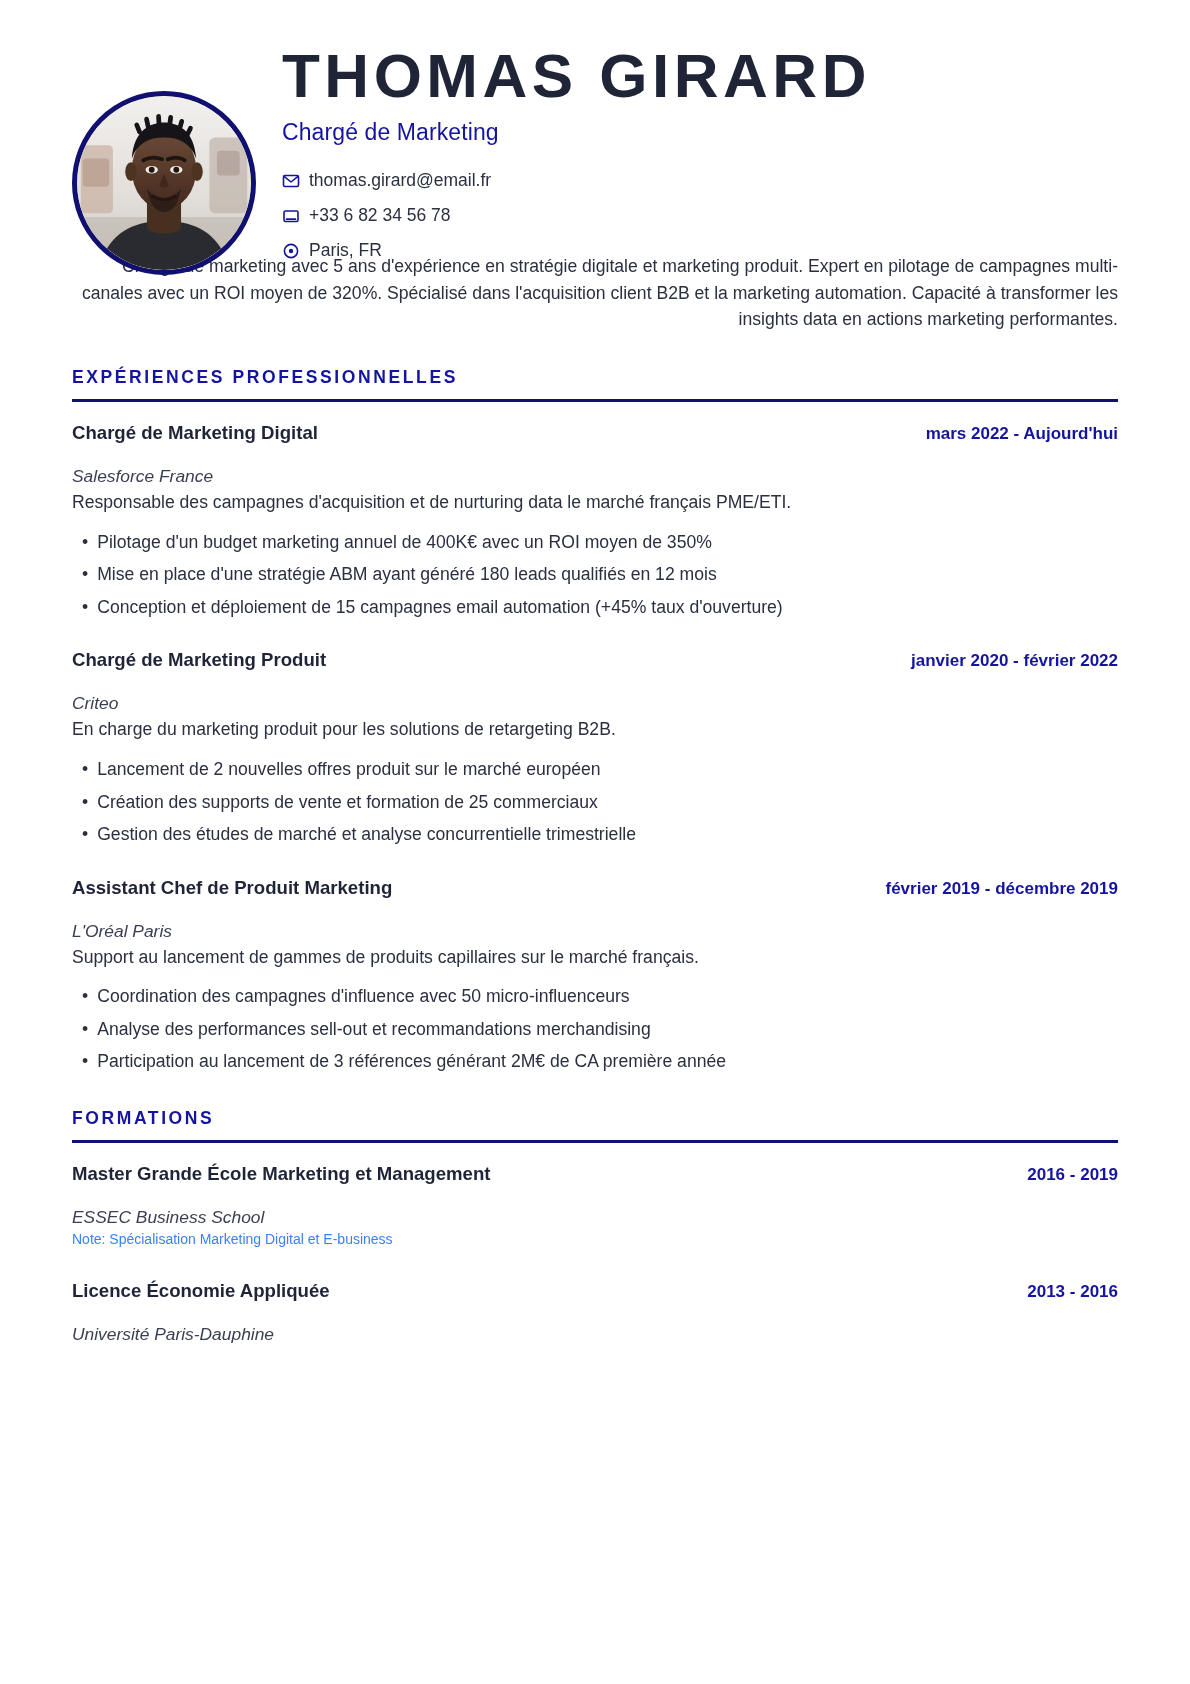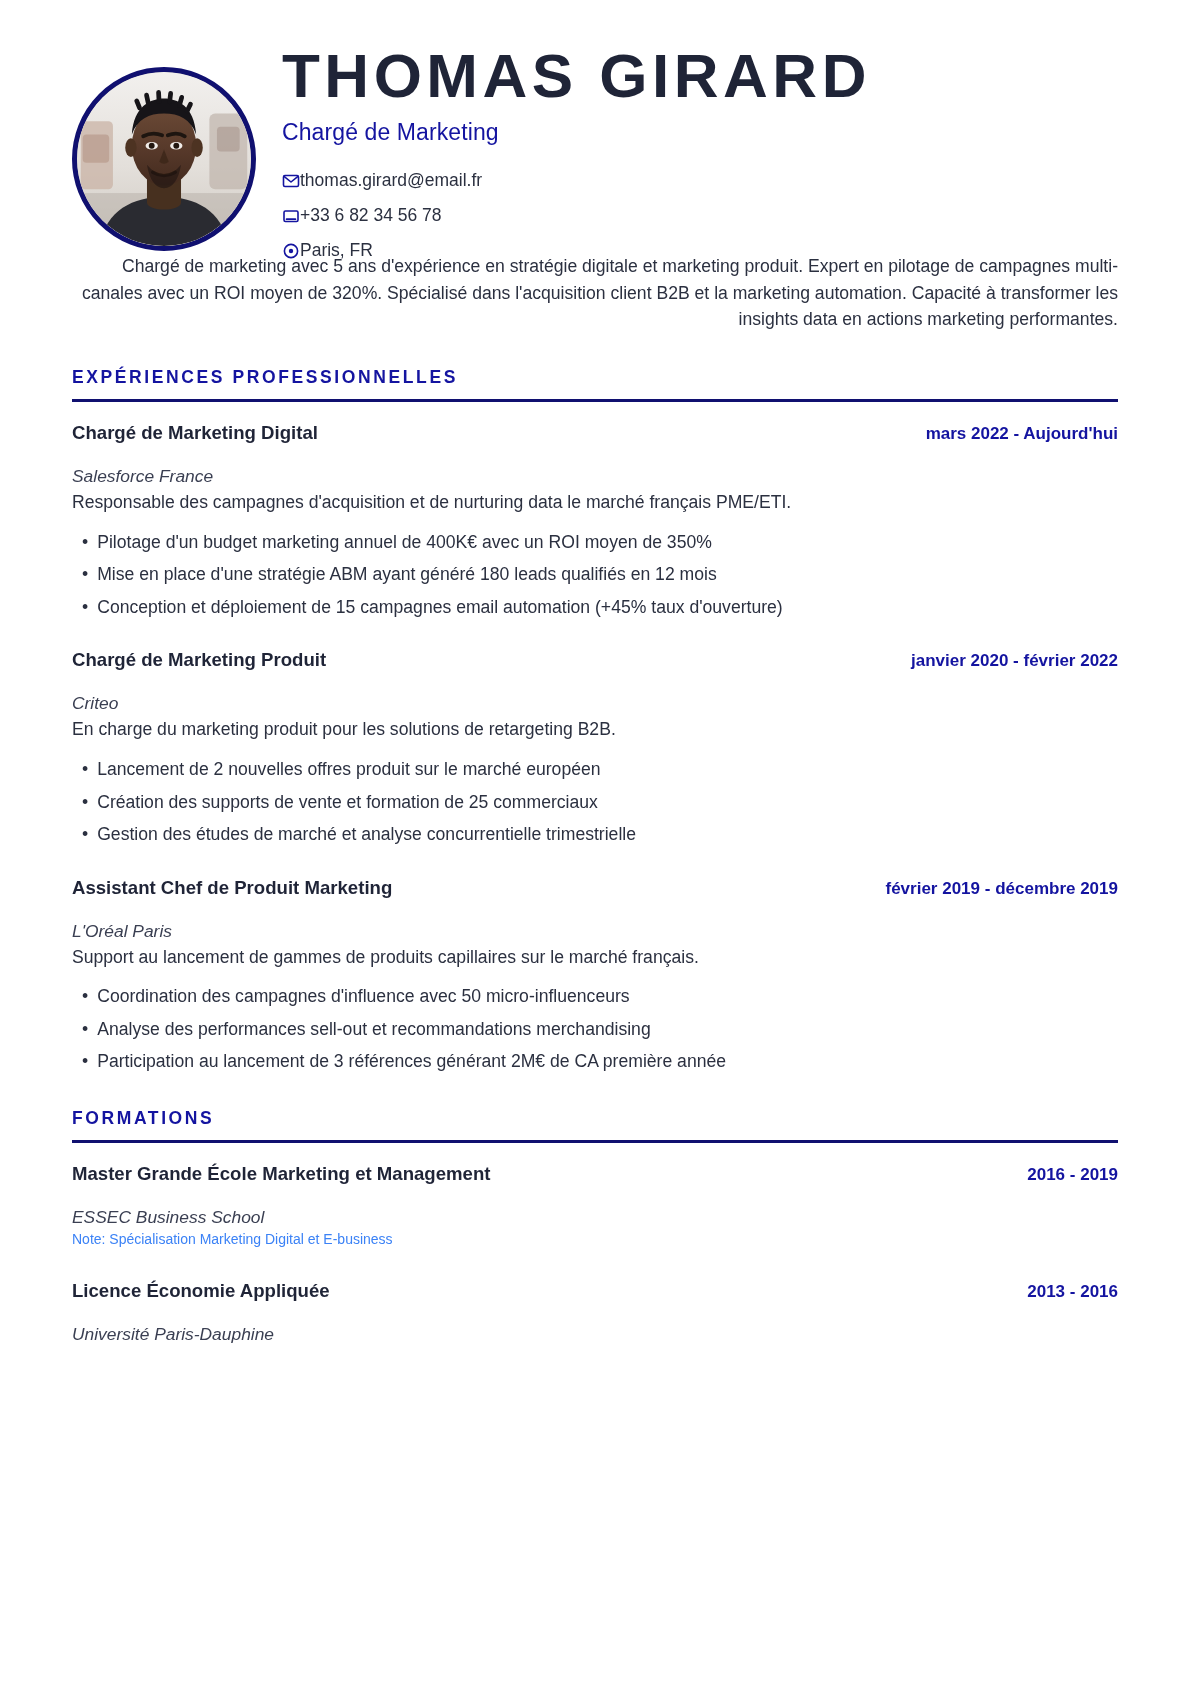--- a/index.html
+++ b/index.html
@@ -33,21 +33,21 @@
     height: 100%;
     background: #ffffff;
     box-sizing: border-box;
     padding: 22px 58px 40px 58px;
     position: relative;
   }
 
   
   .header {
     display: flex;
-    align-items: center;
+    align-items: flex-end;
     gap: 26px;
     position: relative;
   }
   .photo-wrap {
     flex: 0 0 auto;
     width: 184px;
     height: 184px;
     border-radius: 50%;
     border: 5px solid #101070;
     box-sizing: border-box;
@@ -84,20 +84,21 @@
     margin-top: 12px;
     font-weight: 400;
     letter-spacing: 0.1px;
   }
   .contacts {
     margin-top: 24px;
   }
   .contact-row {
     display: flex;
     align-items: center;
+    gap: 9px;
     font-size: 17.5px;
     color: #2b3040;
     margin-bottom: 13px;
     line-height: 1.25;
   }
   .contact-row .ico {
     width: 18px;
     height: 18px;
     flex: 0 0 18px;
     display: inline-flex;

